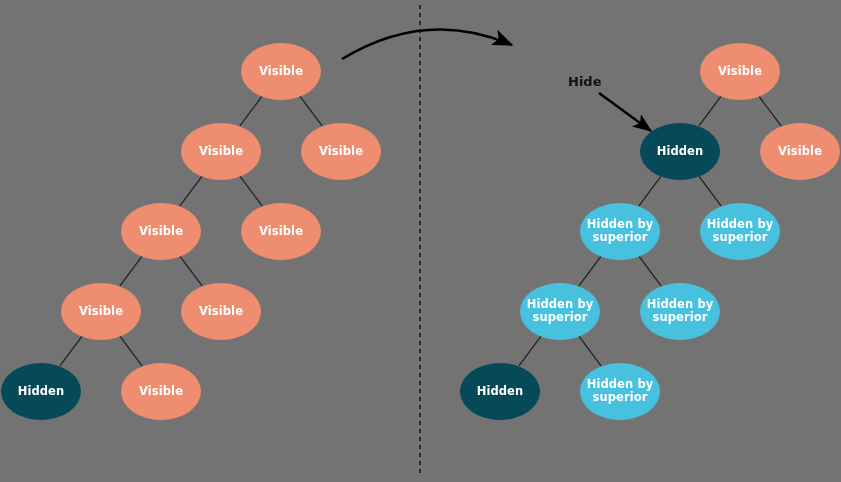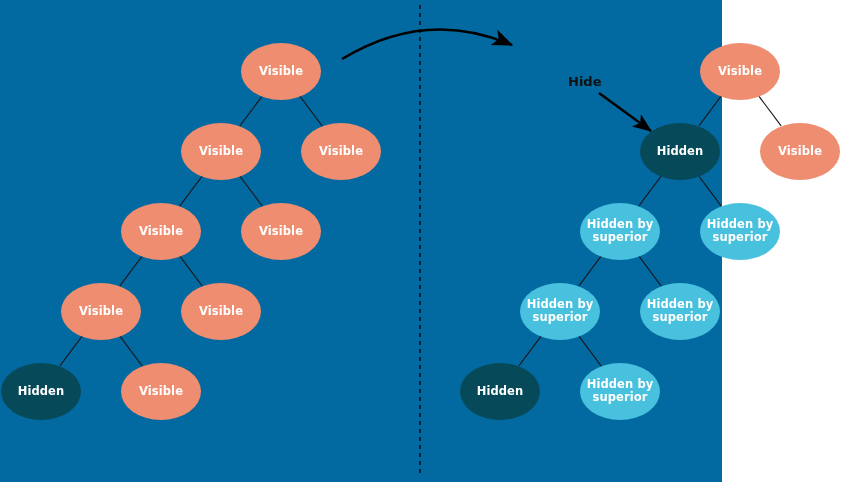--- a/index.html
+++ b/index.html
@@ -9,23 +9,23 @@
   }
   body {
     width: 841px;
     height: 482px;
     font-family: "DejaVu Sans", "Liberation Sans", sans-serif;
     overflow: hidden;
     position: relative;
   }
   #diagram-root {
     position: relative;
-    width: 722px;
+    width: 841px;
     height: 482px;
-    background: #0369a1;
+    background: #737373;
   }
   .layer {
     position: absolute;
     top: 0;
     left: 0;
     width: 841px;
     height: 482px;
   }
   svg.layer { pointer-events: none; }
   .node {

